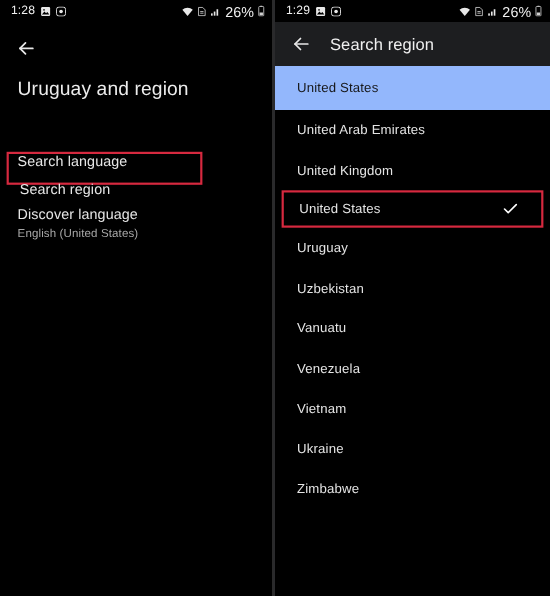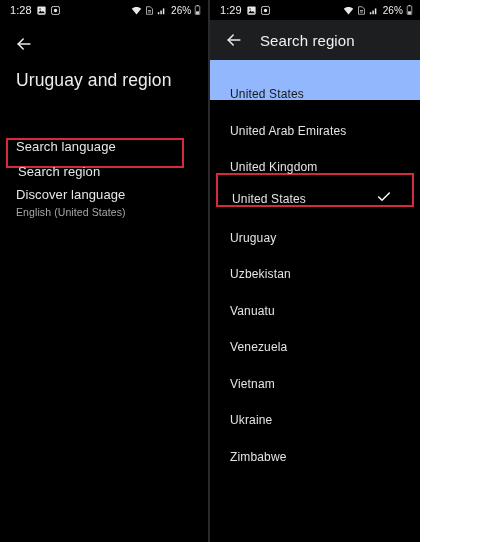--- a/index.html
+++ b/index.html
@@ -9,21 +9,21 @@
   }
   body {
     width: 500px;
     height: 542px;
     overflow: hidden;
     font-family: "Liberation Sans", sans-serif;
     -webkit-font-smoothing: antialiased;
   }
   .screens {
     display: flex;
-    width: 420px;
+    width: 500px;
     height: 542px;
   }
   .panel {
     position: relative;
     height: 542px;
     background: #000000;
     overflow: hidden;
   }
   .panel-left { width: 248px; }
   .panel-divider {
@@ -47,21 +47,21 @@
   }
   .status-left {
     display: flex;
     align-items: center;
     gap: 5px;
   }
   .status-right {
     display: flex;
     align-items: center;
     gap: 3px;
-    font-size: 10px;
+    font-size: 13px;
   }
   .sb-time { font-size: 11px; }
   .sb-ico {
     display: inline-flex;
     align-items: center;
     justify-content: center;
   }
   .sb-battery-pct { margin-left: 1px; }
 
   
@@ -142,21 +142,21 @@
     letter-spacing: 0.1px;
   }
   .rp-list {
     position: relative;
     background: #000000;
     height: 482px;
   }
   .region-row {
     height: 36.5px;
     display: flex;
-    align-items: flex-end;
+    align-items: center;
     justify-content: space-between;
     padding: 0 14px 0 20px;
     box-sizing: border-box;
     color: #e4e4e4;
     font-size: 12px;
     letter-spacing: 0.15px;
   }
   .region-row.highlight {
     background: #93b7fc;
     color: #17181a;

